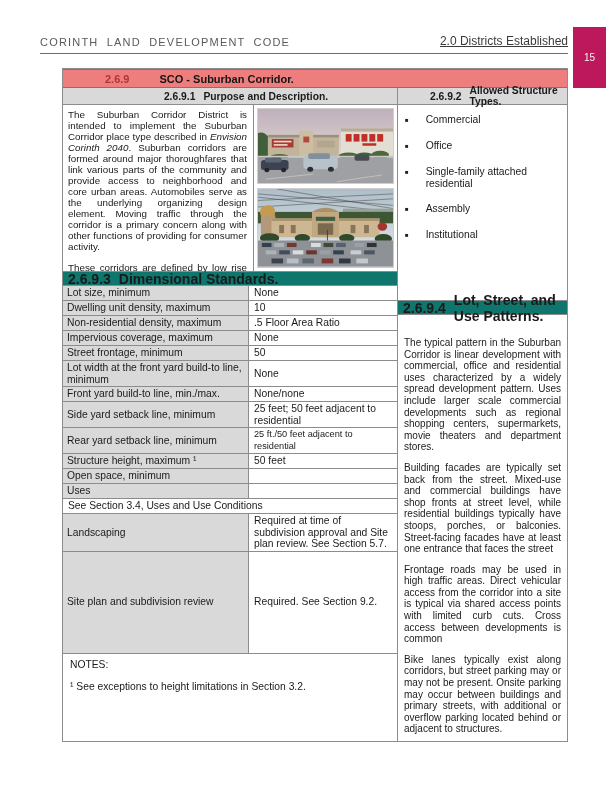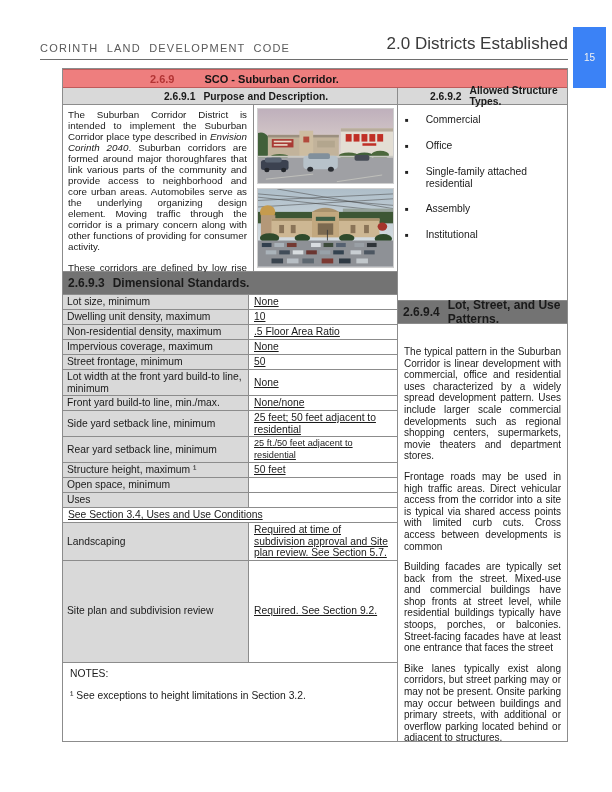--- a/index.html
+++ b/index.html
@@ -12,39 +12,39 @@
     overflow:hidden;
   }
 
   
   .doc-header {
     position:absolute; left:40px; top:34px; width:528px;
     display:flex; justify-content:space-between; align-items:flex-end;
     border-bottom:1.5px solid #6e6e6e; padding-bottom:5px;
   }
   .h-left  { font-size:11px; color:#5a5a5a; letter-spacing:1.2px; word-spacing:4px; }
-  .h-right { font-size:17px; color:#3a3a3a; }
+  .h-right { font-size:12px; color:#3a3a3a;text-decoration:underline; }
 
   .page-tab {
     position:absolute; left:573px; top:27px; width:33px; height:61px;
-    background:#3b82f6; color:#f2f2f2; font-size:10px;
+    background:#be185d; color:#f2f2f2; font-size:10px;
     display:flex; align-items:center; justify-content:center;
   }
 
   
   .table {
     position:absolute; left:62px; top:68px; width:506px; height:674px;
     border:1px solid #8c8c8c; display:flex; flex-direction:column;
     font-size:10.3px; overflow:hidden; background:#fff;
   }
 
   .banner {
     flex:none; height:19px; background:#ee7e7e;
     border:1px solid #bf5a5a; border-left:none; border-right:none;
-    display:flex; align-items:center;padding-left:45px;
+    display:flex; align-items:center;
   }
   .banner-number { color:#b23434; font-weight:bold; font-size:11px; margin-left:42px; }
   .banner-title  { color:#141414; font-weight:600;  font-size:11px; margin-left:30px; }
 
   .subheader-row { flex:none; height:17px; display:flex; background:#d9d9d9; border-bottom:1px solid #8c8c8c; }
   .subheader { display:flex; align-items:center; justify-content:center; font-size:10.3px; font-weight:600; gap:8px;padding-left:32px; }
   .sub-left  { width:335px; border-right:1px solid #8c8c8c; }
   .sub-right { flex:1;justify-content:flex-end; }
 
   .content   { flex:1; display:flex; min-height:0; }
@@ -56,33 +56,33 @@
   .purpose-text {
     width:191px; border-right:1px solid #8c8c8c;
     padding:4px 6px 0 5px; font-size:9.8px; line-height:11px; text-align:justify;
   }
   .purpose-text p + p { margin-top:10px; }
   .photos { flex:1; padding:3px 3px; display:flex; flex-direction:column; gap:4px; background:#fff; }
   .photo  { width:100%; display:block; border:1px solid #cfcfcf; }
 
   
   .band-header {
-    flex:none; height:23px; background:#737373; border-bottom:1px solid #8c8c8c;
+    flex:none; height:14px; background:#0f766e; border-bottom:1px solid #8c8c8c;
     display:flex; align-items:center; gap:8px; padding-left:5px;
-    font-size:12px; font-weight:600;
+    font-size:14px; font-weight:600;
   }
 
   
   .dim-table { flex:none; display:flex; flex-direction:column; }
   .dim-row   { display:flex; border-bottom:1px solid #8c8c8c; min-height:15px; }
   .dim-label {
     width:186px; background:#d9d9d9; border-right:1px solid #8c8c8c;
     padding:1px 4px; display:flex; align-items:center; line-height:11.5px;
   }
-  .dim-value { flex:1; padding:1px 5px; display:flex; align-items:center; line-height:11.5px;text-decoration:underline; }
+  .dim-value { flex:1; padding:1px 5px; display:flex; align-items:center; line-height:11.5px; }
   .val-small  { font-size:9.2px; }
   .row-siteplan { min-height:102px; }
 
   .notes { flex:1; padding:5px 7px; min-height:40px; line-height:12px; }
   .notes-title { margin-bottom:10px; }
 
   
   .bullets { flex:none; height:196px; border-bottom:1px solid #8c8c8c; padding:9px 4px 0 7px; }
   .bullet-item { display:flex; gap:17px; margin-bottom:14px; font-size:10.3px; line-height:11.5px; }
   .bullet-marker { font-size:6px; line-height:11px; margin-top:1px; color:#222; }
@@ -399,21 +399,21 @@
         </div>
       </div>
 
       <div class="band-header">
         <span>2.6.9.4</span>
         <span>Lot, Street, and Use Patterns.</span>
       </div>
 
       <div class="patterns-text">
         <p>The typical pattern in the Suburban Corridor is linear development with commercial, office and residential uses characterized by a widely spread development pattern. Uses include larger scale commercial developments such as regional shopping centers, supermarkets, movie theaters and department stores.</p>
+        <p>Building facades are typically set back from the street. Mixed-use and commercial buildings have shop fronts at street level, while residential buildings typically have stoops, porches, or balconies. Street-facing facades have at least one entrance that faces the street</p>
         <p>Frontage roads may be used in high traffic areas. Direct vehicular access from the corridor into a site is typical via shared access points with limited curb cuts. Cross access between developments is common</p>
-        <p>Building facades are typically set back from the street. Mixed-use and commercial buildings have shop fronts at street level, while residential buildings typically have stoops, porches, or balconies. Street-facing facades have at least one entrance that faces the street</p>
         <p>Bike lanes typically exist along corridors, but street parking may or may not be present. Onsite parking may occur between buildings and primary streets, with additional or overflow parking located behind or adjacent to structures.</p>
 
       </div>
     </div>
 
   </div>
 </div>
 
 </body></html>

